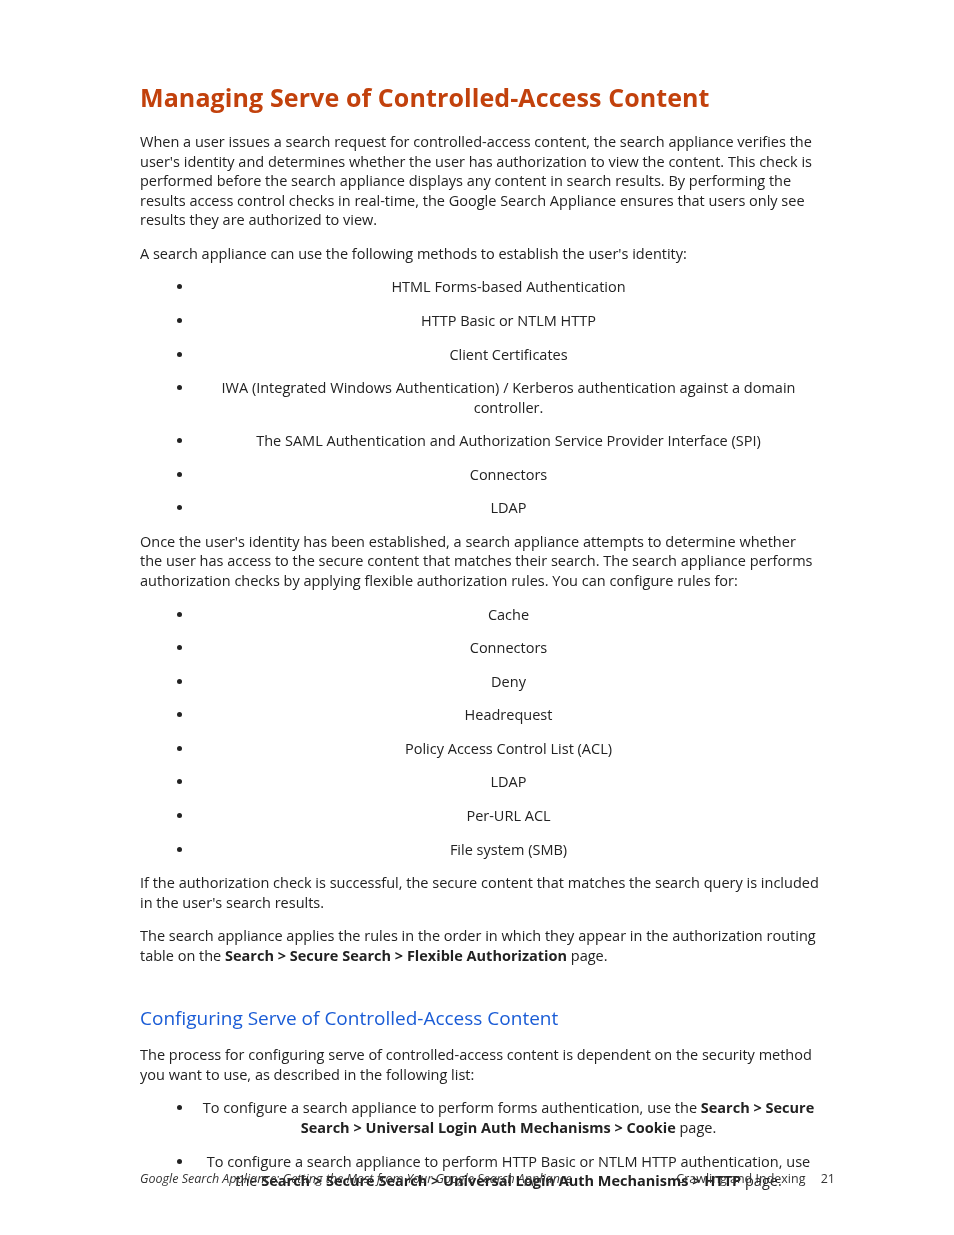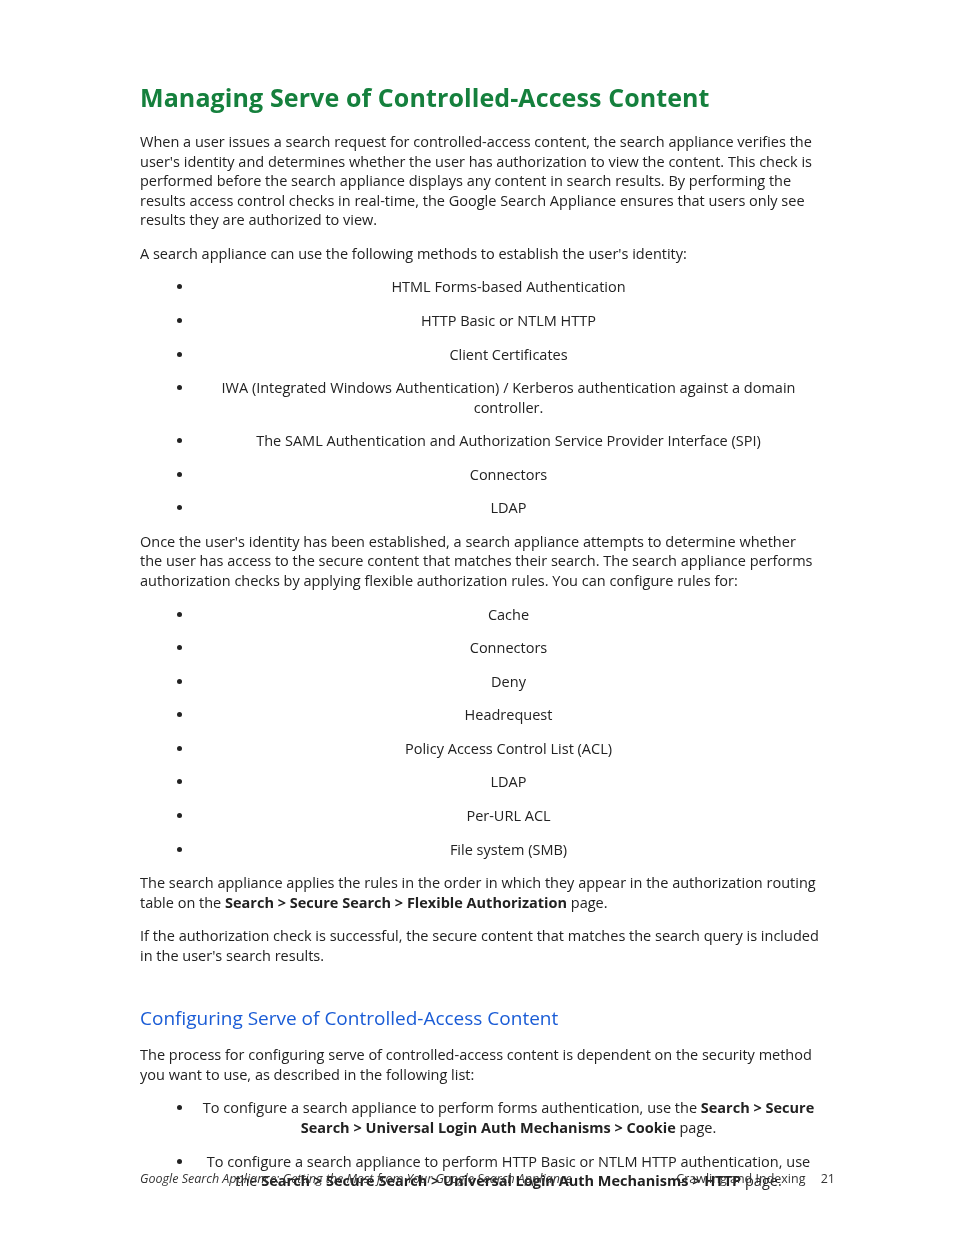--- a/index.html
+++ b/index.html
@@ -11,21 +11,21 @@
     width: 954px;
     height: 1235px;
     position: relative;
     box-sizing: border-box;
   }
   .page {
     padding: 80px 135px 40px 140px;
     box-sizing: border-box;
   }
   h1 {
-    color: #15803d;
+    color: #c2410c;
     font-size: 25px;
     font-weight: 700;
     margin: 0 0 18px 0;
     letter-spacing: 0.1px;
   }
   p {
     font-size: 14.5px;
     line-height: 1.35;
     margin: 0 0 14px 0;
     color: #222;
@@ -92,24 +92,24 @@
   <ul id="list2">
       <li>Cache</li>
       <li>Connectors</li>
       <li>Deny</li>
       <li>Headrequest</li>
       <li>Policy Access Control List (ACL)</li>
       <li>LDAP</li>
       <li>Per-URL ACL</li>
       <li>File system (SMB)</li>
     </ul>
+  <p>If the authorization check is successful, the secure content that matches the search query is included in the user's search results.</p>
   <p>
     <span>The search appliance applies the rules in the order in which they appear in the authorization routing table on the </span><span class="bold">Search &gt; Secure Search &gt; Flexible Authorization</span><span> page.</span>
   </p>
-  <p>If the authorization check is successful, the secure content that matches the search query is included in the user's search results.</p>
 
   <h2>Configuring Serve of Controlled-Access Content</h2>
   <p>The process for configuring serve of controlled-access content is dependent on the security method you want to use, as described in the following list:</p>
   <ul>
     <li>
       <span>To configure a search appliance to perform forms authentication, use the </span><span class="bold">Search &gt; Secure Search &gt; Universal Login Auth Mechanisms &gt; Cookie</span><span> page.</span>
     </li>
     <li>
       <span>To configure a search appliance to perform HTTP Basic or NTLM HTTP authentication, use the </span><span class="bold">Search &gt; Secure Search &gt; Universal Login Auth Mechanisms &gt; HTTP</span><span> page.</span>
     </li>

